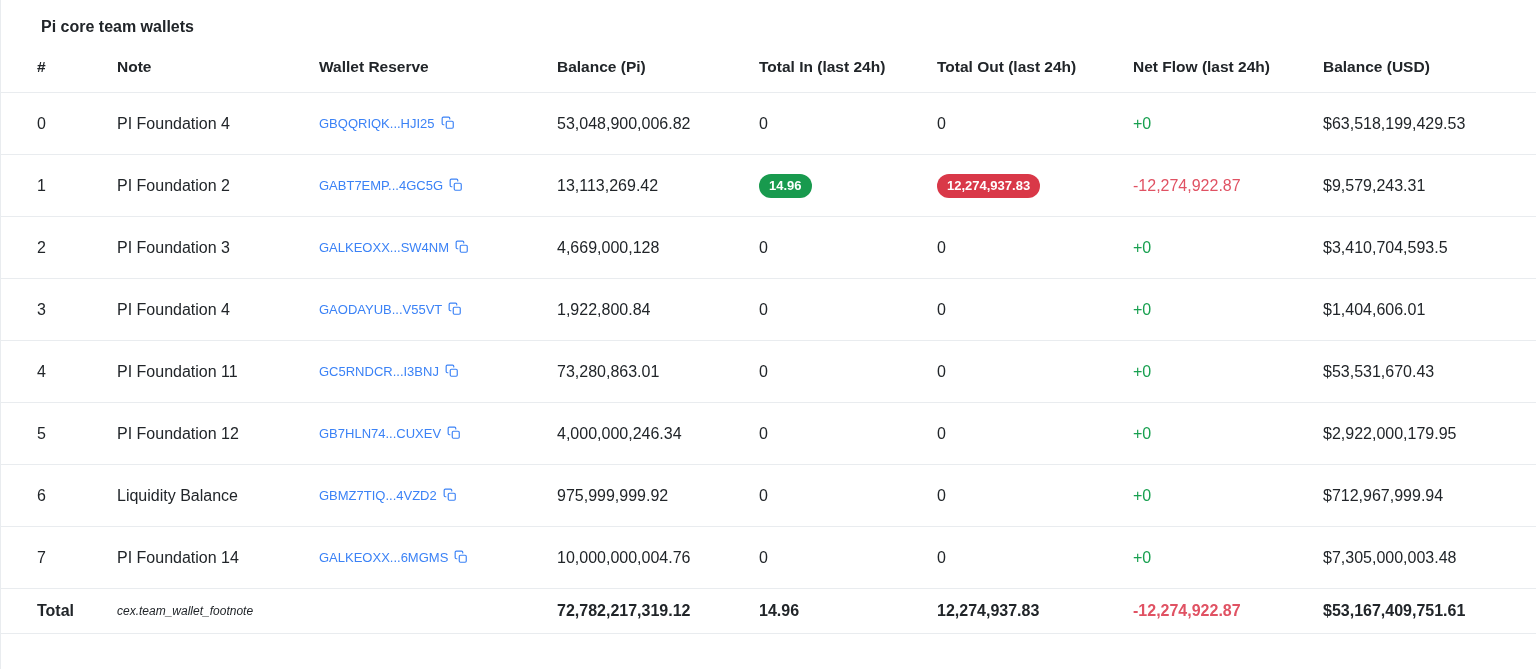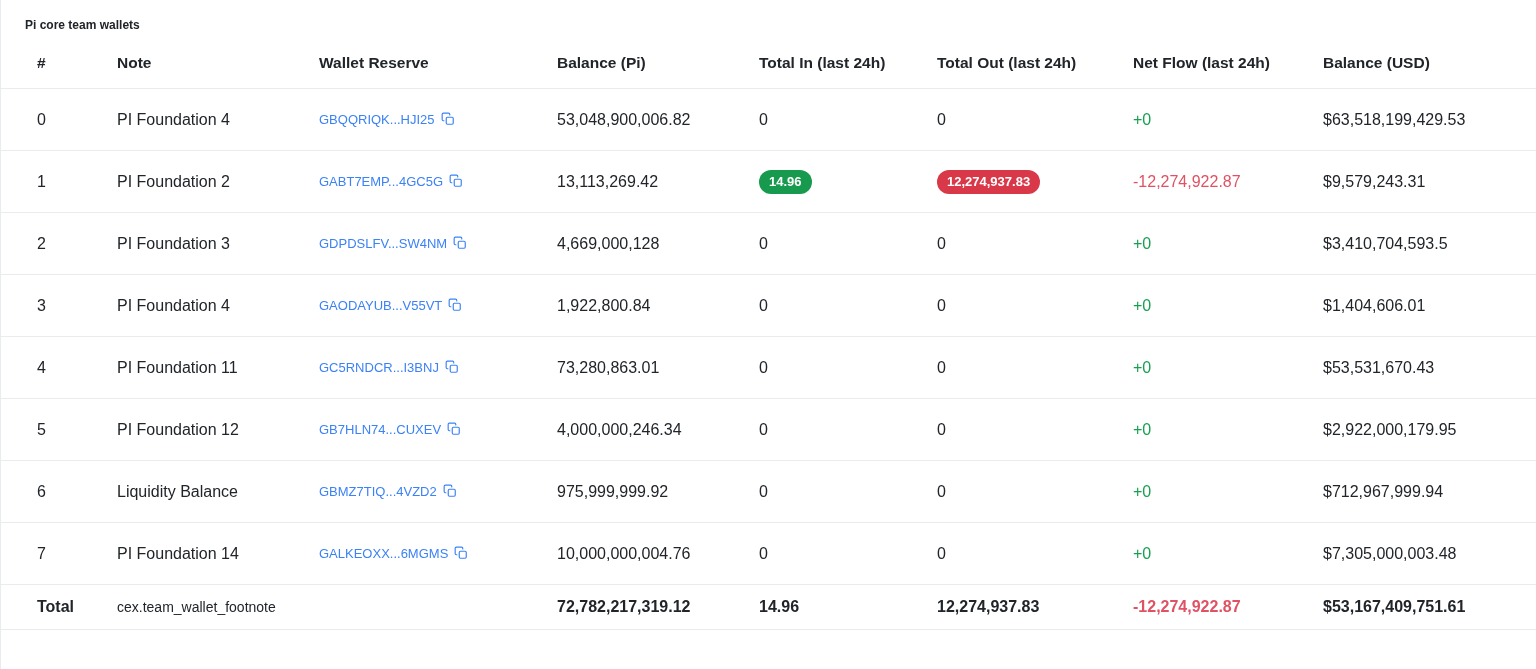--- a/index.html
+++ b/index.html
@@ -19,23 +19,23 @@
     -webkit-font-smoothing:antialiased;
   }
   .card{
     width:1536px;
     height:669px;
     background:#fff;
     border-left:1px solid var(--border);
     overflow:hidden;
   }
   .card-title{
-    font-size:12px;
-    font-weight:700;
-    padding:18px 24px 12px 24px;
+    font-size:16px;
+    font-weight:700;
+    padding:18px 24px 12px 40px;
     color:var(--text);
   }
   table{
     width:1536px;
     border-collapse:collapse;
     table-layout:fixed;
   }
   th{
     text-align:left;
     font-size:15.5px;
@@ -80,21 +80,22 @@
   .badge-green{background:var(--badge-green);}
   .badge-red{background:var(--badge-red);}
   .pos{color:var(--pos);}
   .neg{color:var(--neg);}
   tr.total-row td{
     font-weight:700;
     height:45px;
   }
   tr.total-row td.footnote{
     font-weight:400;
-    font-size:14px;
+    font-style:italic;
+    font-size:12px;
   }
 </style>
 </head>
 <body>
 
 <div class="card">
   <div class="card-title">Pi core team wallets</div>
 
   <table>
     <colgroup>
@@ -147,21 +148,21 @@
     <td>13,113,269.42</td>
     <td><span class="badge badge-green">14.96</span></td>
     <td><span class="badge badge-red">12,274,937.83</span></td>
     <td><span class="neg">-12,274,922.87</span></td>
     <td>$9,579,243.31</td>
   </tr>
         <tr class="data-row">
     <td>2</td>
     <td>PI Foundation 3</td>
     <td>
-      <a class="addr" href="#">GDPDSLFV...SW4NM</a><span class="copy"><svg width="14" height="14" viewBox="0 0 24 24" fill="none" stroke="currentColor" stroke-width="2" stroke-linecap="round" stroke-linejoin="round">
+      <a class="addr" href="#">GALKEOXX...SW4NM</a><span class="copy"><svg width="14" height="14" viewBox="0 0 24 24" fill="none" stroke="currentColor" stroke-width="2" stroke-linecap="round" stroke-linejoin="round">
                 <rect x="9" y="9" width="12" height="12" rx="2"></rect>
                 <path d="M5 15H4a2 2 0 0 1-2-2V4a2 2 0 0 1 2-2h9a2 2 0 0 1 2 2v1"></path>
               </svg></span>
     </td>
     <td>4,669,000,128</td>
     <td><span>0</span></td>
     <td><span>0</span></td>
     <td><span class="pos">+0</span></td>
     <td>$3,410,704,593.5</td>
   </tr>

